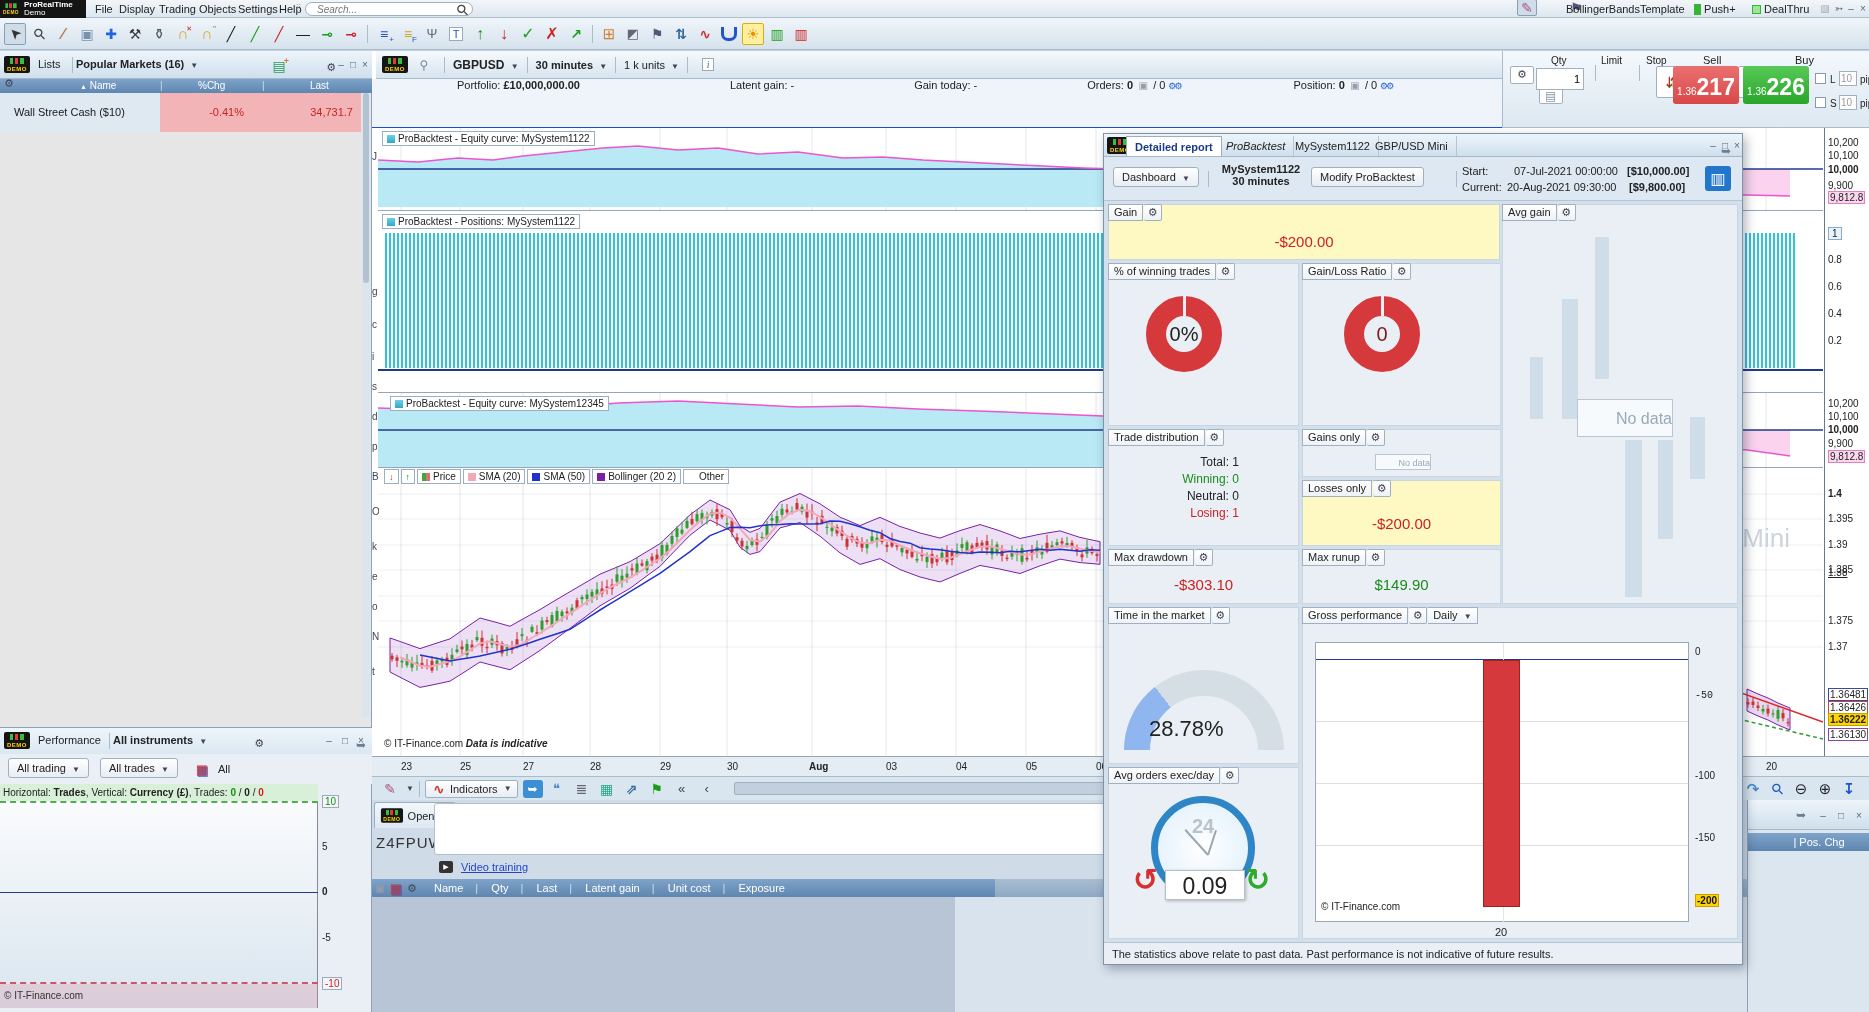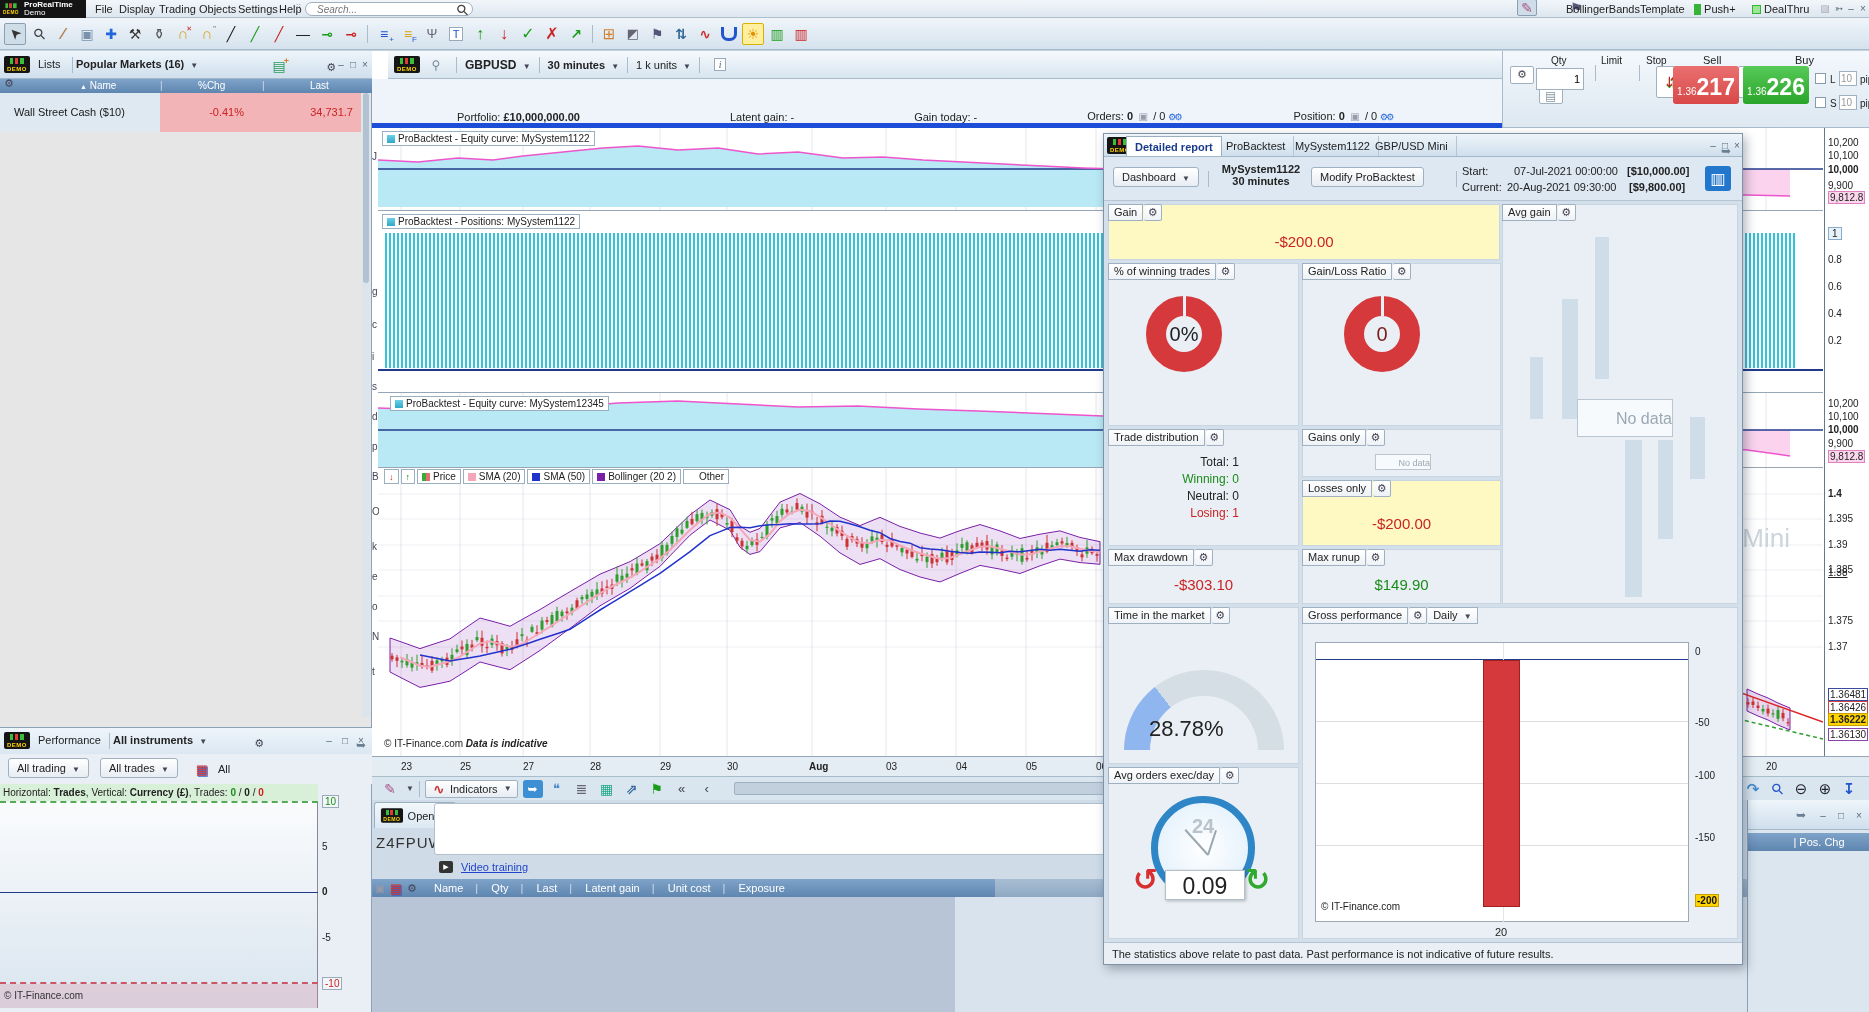--- a/index.html
+++ b/index.html
@@ -127,23 +127,23 @@
 .dashgreen{position:absolute;left:0;width:318px;border-top:2px dashed #55aa55}
 .dashred{position:absolute;left:0;width:318px;border-top:2px dashed #cc5566}
 .pinkband{position:absolute;left:0;width:318px;background:rgba(225,130,150,.25)}
 .navyline{position:absolute;left:0;width:318px;border-top:1px solid #223a8c}
 .paxis{position:absolute;left:322px;width:46px}
 .ptick{position:absolute;left:0;font-size:10px}
 .gbox{color:#1a8c1a;border:1px solid #9ab;background:#f2f6f9;padding:0 2px}
 .rbox{color:#cc2222;border:1px solid #9ab;background:#f2f6f9;padding:0 2px}
 
 #chartwin{left:372px;top:51px;width:1497px;height:749px;background:#fff}
-#charttitle{position:absolute;left:16px;top:0;width:1130px;height:28px;display:flex;align-items:center;gap:4px;padding-left:6px}
+#charttitle{position:absolute;left:4px;top:0;width:1130px;height:28px;display:flex;align-items:center;gap:4px;padding-left:6px}
 #orderpanel{position:absolute;left:1130px;top:0;width:367px;height:77px;background:linear-gradient(#f3f8fc,#dde8f1);border-left:1px solid #aabccb;border-bottom:1px solid #aabccb;font-size:10px}
-#portfoliobar{position:absolute;left:0;top:28px;width:1130px;height:49px;background:#eef4f9;border-bottom:5px solid #1d4ed8;display:flex;align-items:flex-end}
+#portfoliobar{position:absolute;left:0;top:28px;width:1130px;height:49px;background:#eef4f9;border-bottom:1px solid #1d4ed8;display:flex;align-items:flex-start}
 #portfoliobar .pl{margin-left:85px;white-space:nowrap}
 #panes{position:absolute;left:6px;top:77px;width:1445px;height:628px;background:#fff}
 .panesep{position:absolute;left:0;width:1445px;border-top:1px solid #96a6b6}
 .panelabel{position:absolute;display:inline-flex;align-items:center;gap:3px;border:1px solid #9ab0c0;background:#fff;padding:1px 4px;font-size:10px;z-index:5}
 .sw{display:inline-block;width:8px;height:8px}
 #scalecol{position:absolute;left:1452px;top:77px;width:45px;height:628px;background:#fff;border-left:1px solid #66788a}
 #scalecol .ptick{left:3px;color:#222}
 .tag-pink{background:#fbd7ee;border:1px solid #e080c0;color:#c050a0;padding:0 1px}
 .tag-box{border:1px solid #88aacc;background:#e8f2fa;padding:0 3px}
 .tag-navy{border:1px solid #3a4a9c;color:#2a3a8c;background:#fff;padding:0 1px}
@@ -1052,21 +1052,21 @@
       <span class="wc abs" style="left:68px;top:10px">–</span>
       <span class="wc abs" style="left:86px;top:10px">□</span>
       <span class="wc abs" style="left:104px;top:10px">×</span>
     </div>
     <div id="rightposhdr" class="bluehdr">| Pos. Chg</div>
   </div>
 
   <div id="reportwin" class="abs">
     <div id="reptabs" class="hdrgrad">
       <span class="demo abs" style="left:3px;top:3px"><i class="dc"></i><b>DEMO</b></span>
-      <span><span class="rtab active" style="left: 22px;">Detailed report</span><span class="rtab" style="left: 114px;">ProBacktest</span><span class="rtab" style="left: 183px;">MySystem1122</span><span class="rtab" style="left: 263px;">GBP/USD Mini</span></span>
+      <span><span class="rtab active" style="left: 22px;">Detailed report</span><span class="rtab" style="left: 114px; font-style: italic;">ProBacktest</span><span class="rtab" style="left: 183px;">MySystem1122</span><span class="rtab" style="left: 263px;">GBP/USD Mini</span></span>
       <span class="wc abs ic-sharegray tbi" style="left:584px;top:4px;width:16px;height:14px"></span>
       <span class="wc abs" style="left:602px;top:6px">–</span>
       <span class="wc abs" style="left:614px;top:6px">□</span>
       <span class="wc abs" style="left:626px;top:6px">×</span>
     </div>
     <div id="reptools">
       <span class="btn abs" style="left:9px;top:10px"><span>Dashboard</span> <span class="caret">▼</span></span>
       <span class="sepv abs" style="left:100px;top:14px"></span>
       <span class="abs b" style="left:112px;top:6px;width:90px;text-align:center;font-size:11px"><span>MySystem1122</span><br><span>30 minutes</span></span>
       <span class="btn abs" style="left:207px;top:10px">Modify ProBacktest</span>
@@ -1187,21 +1187,21 @@
         <div class="gridh" style="top:78px"></div>
         <div class="gridh" style="top:140px"></div>
         <div class="gridh" style="top:202px"></div>
         <div class="abs" style="left:187px;top:0;height:280px;border-left:1px solid #e2e6ea"></div>
         <div id="grossbar" style="left:167px;top:17px;width:37px;height:247px"></div>
         <div class="abs" style="left:5px;top:258px;font-size:10px">© IT-Finance.com</div>
       </div>
       <div>
 
       <span class="ptick" style="left: 392px; top: 38px;">0</span>
-          <span class="ptick" style="left: 392px; top: 109px;">-50</span>
+          <span class="ptick" style="left: 392px; top: 82px; font-family: Liberation Mono, monospace;">-50</span>
           <span class="ptick" style="left: 392px; top: 162px;">-100</span>
           <span class="ptick" style="left: 392px; top: 224px;">-150</span>
           <span class="ptick tag-yellow" style="left: 392px; top: 286px;">-200</span>
         </div>
       <div class="abs" style="left:192px;top:318px;font-size:11px">20</div>
     </div>
     <div id="repdisc">The statistics above relate to past data. Past performance is not indicative of future results.</div>
   </div>
 
 </div>

